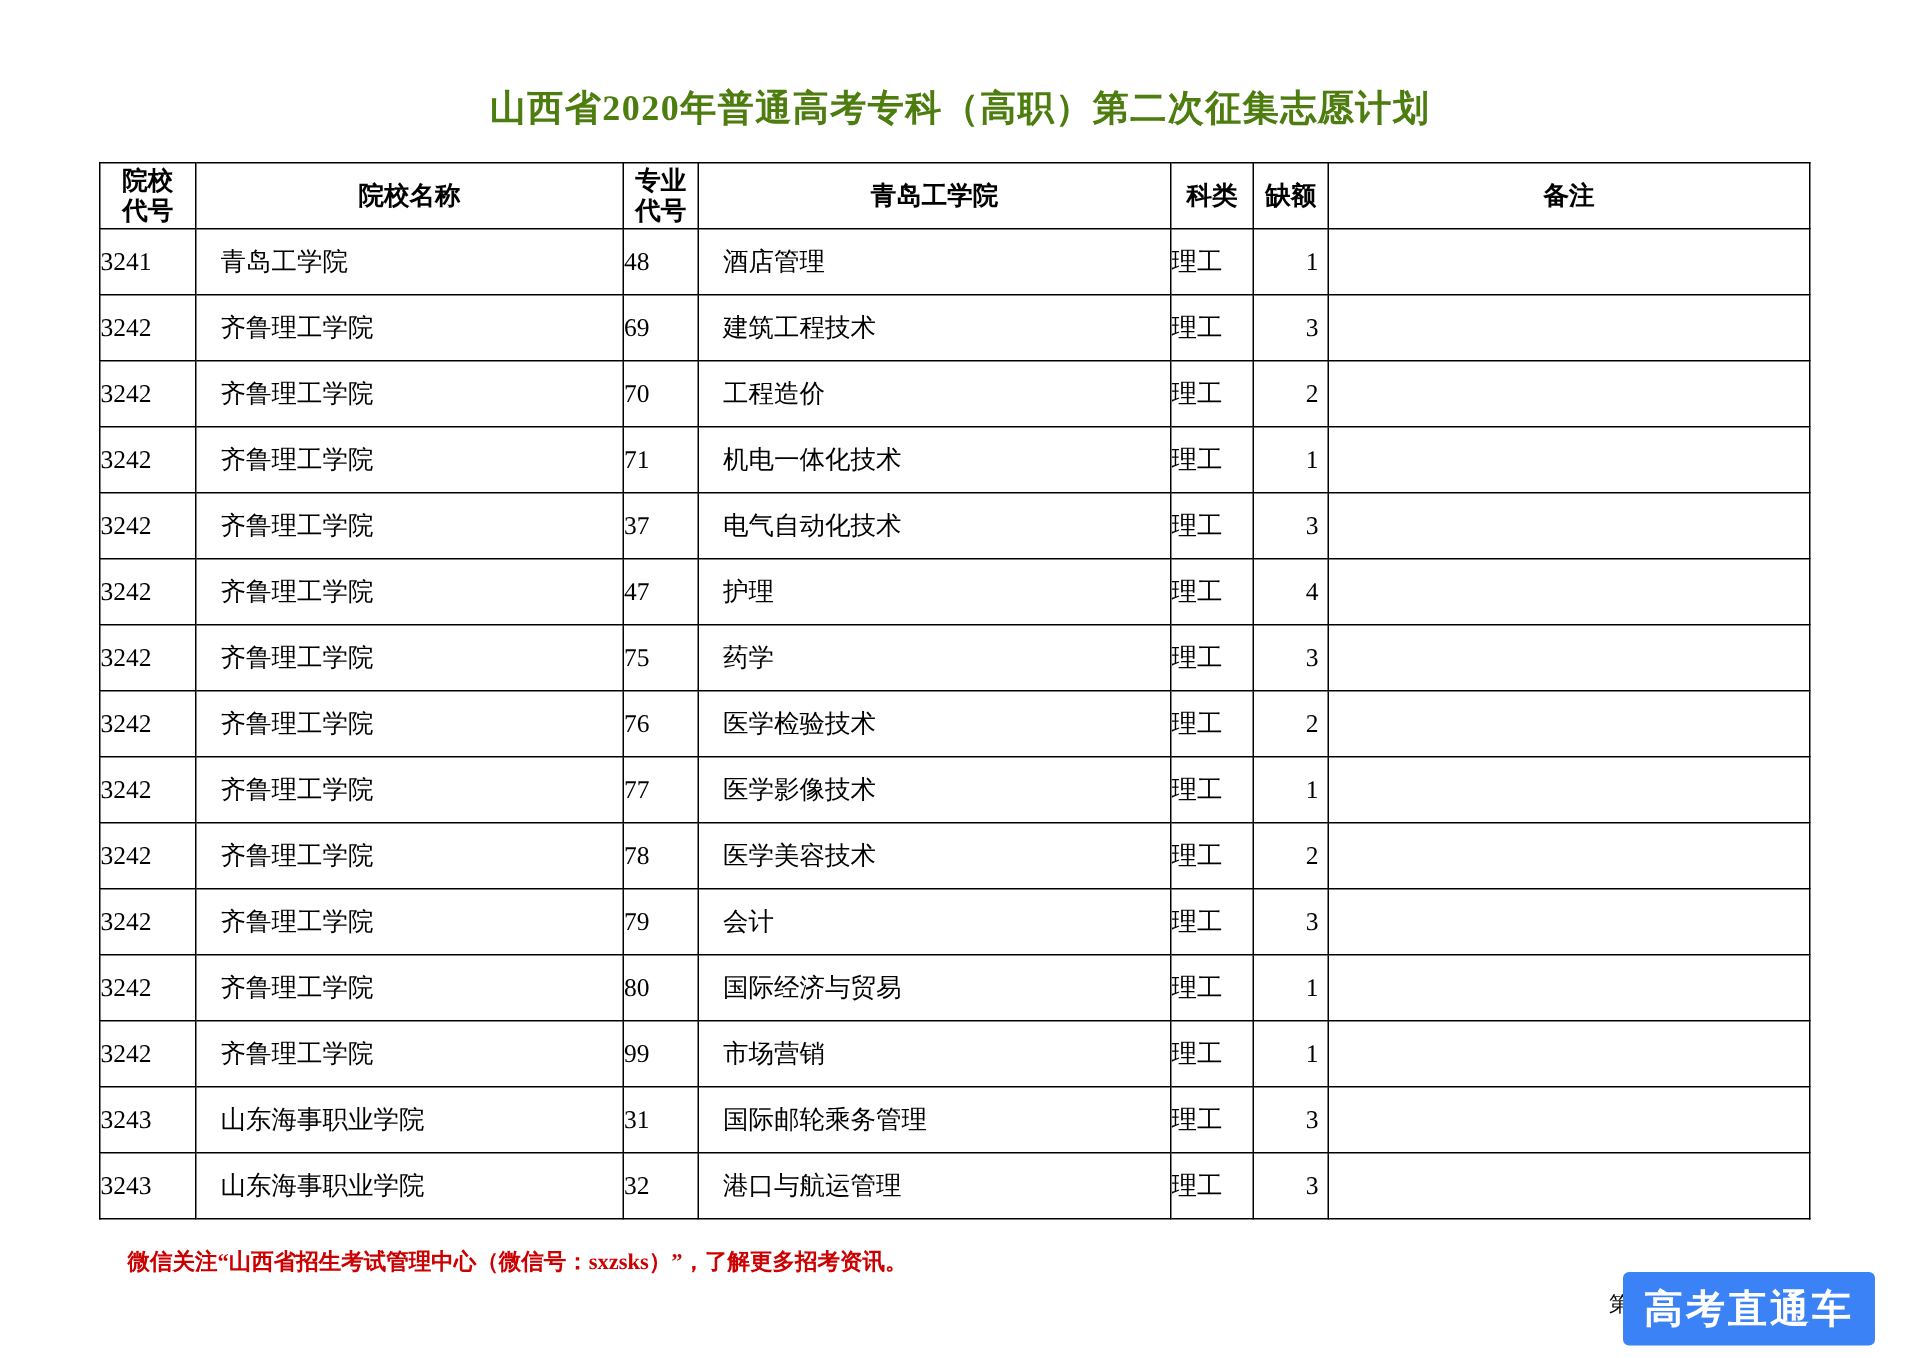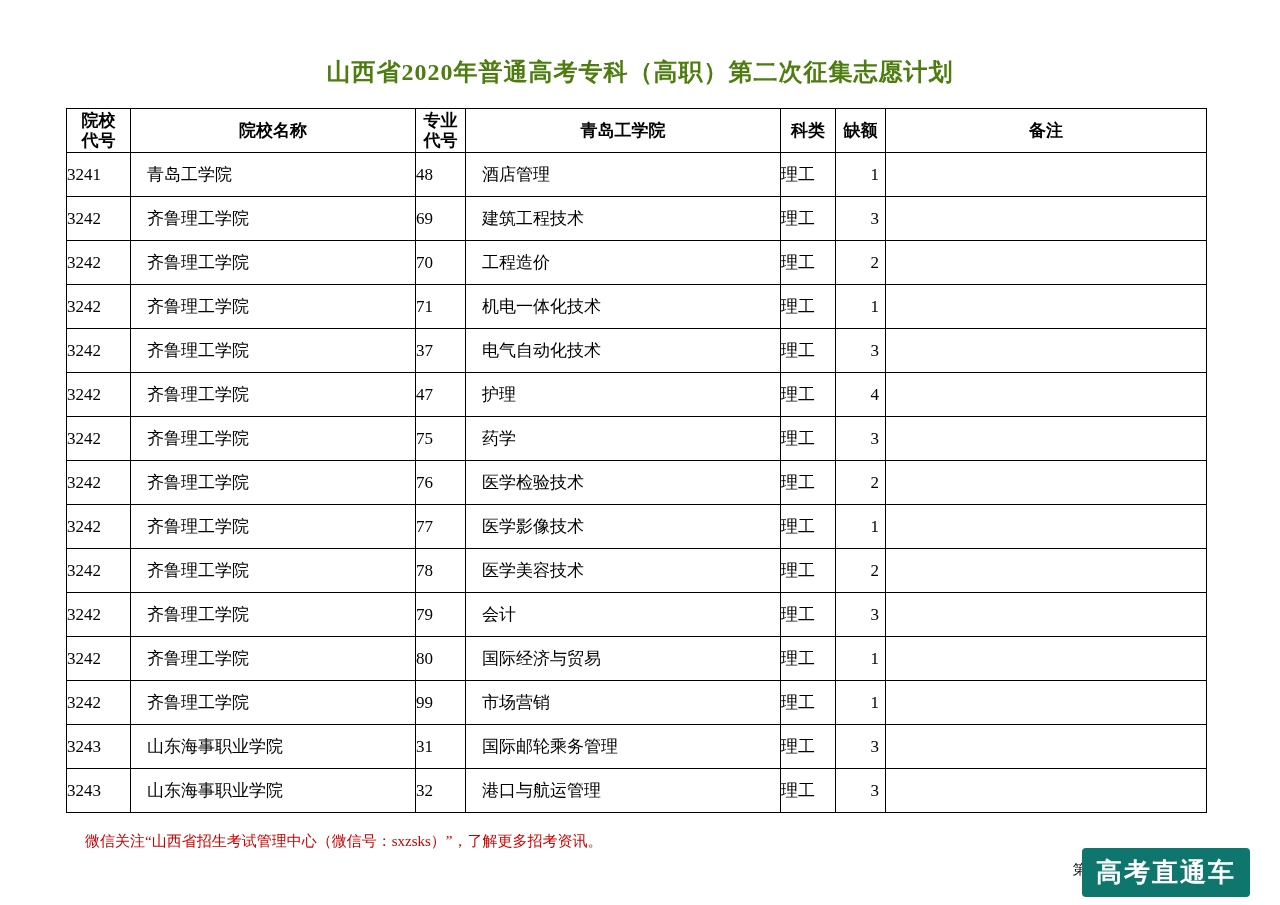--- a/index.html
+++ b/index.html
@@ -22,31 +22,31 @@
   thead th {
     font-weight:bold; text-align:center; vertical-align:middle;
     white-space:pre-line; line-height:1.15; font-size:17px;
   }
   td.ta-c { text-align:left; }
   td.ta-l { text-align:left; padding-left:16px; }
   td.ta-r { text-align:right; padding-right:6px; }
 
   .footer-notice {
     position:absolute; left:85px; top:832px;
-    color:#cc0000; font-weight:normal; font-size:15px;
+    color:#cc0000; font-weight:bold; font-size:15px;
   }
   .page-info {
     position:absolute; right:75px; top:833px;
     color:#000; font-size:14px;
     font-family:"Liberation Sans", sans-serif;
     margin-top:28px;
   }
   .watermark {
     position:absolute; right:30px; bottom:8px;
-    background:#0f766e; color:#ffffff;
+    background:#3b82f6; color:#ffffff;
     font-size:26px; font-weight:bold;
     padding:7px 14px; border-radius:4px;
     font-family:"Liberation Sans", sans-serif;
     letter-spacing:2px;
   }
 </style>
 </head>
 <body>
 
 <div class="page-title">山西省2020年普通高考专科（高职）第二次征集志愿计划</div>

